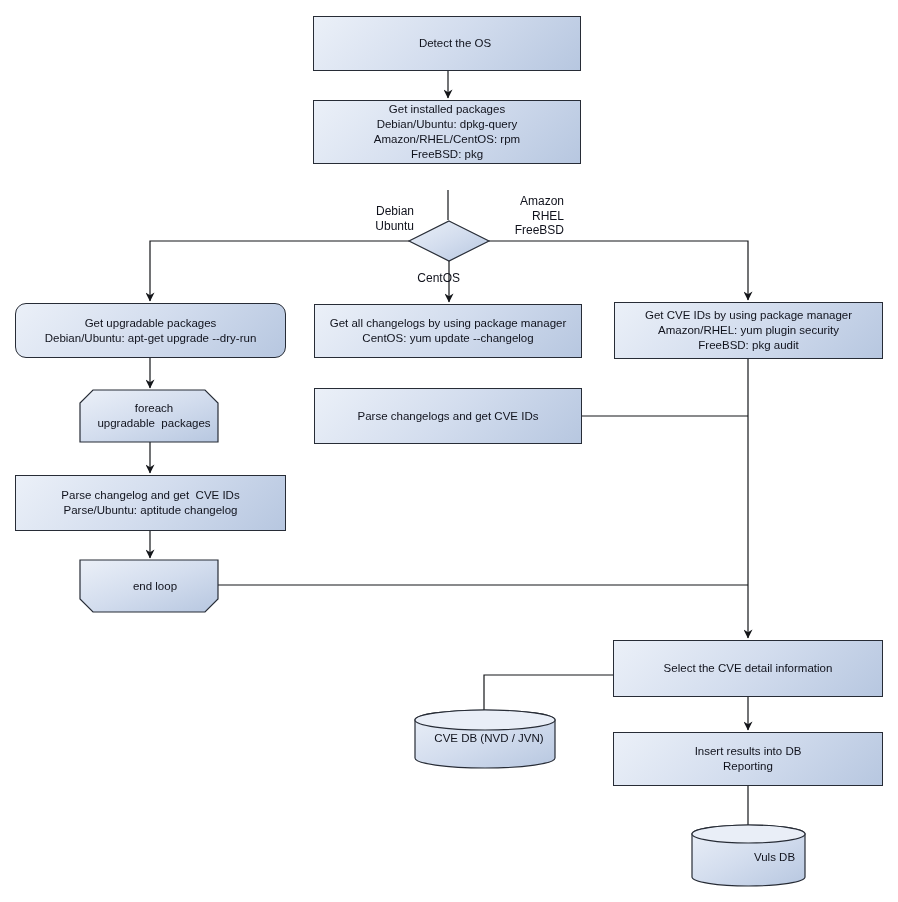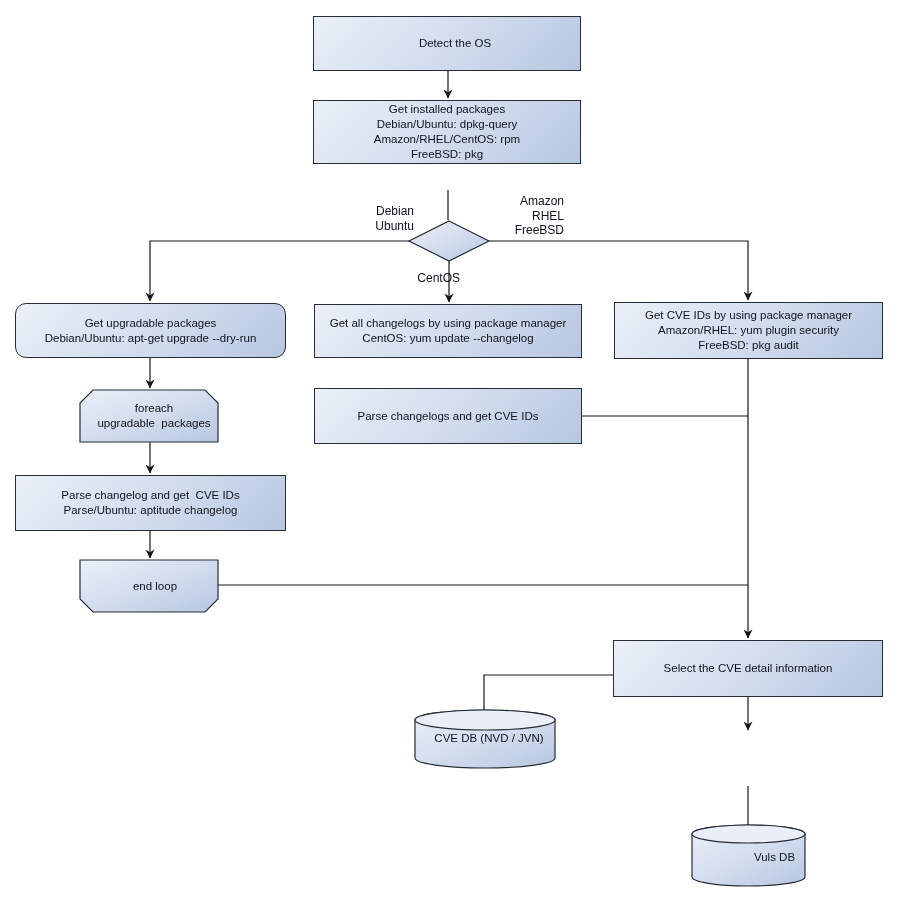--- a/index.html
+++ b/index.html
@@ -113,20 +113,22 @@
 CentOS: yum update --changelog</div>
 
   <div class="node" style="left:314px; top:388px; width:268px; height:56px;">Parse changelogs and get CVE IDs</div>
 
   <div class="node" style="left:614px; top:302px; width:269px; height:57px;">Get CVE IDs by using package manager
 Amazon/RHEL: yum plugin security
 FreeBSD: pkg audit</div>
 
   <div class="node" style="left:613px; top:640px; width:270px; height:57px;">Select the CVE detail information</div>
 
+  <div class="node" style="left:613px; top:732px; width:270px; height:54px;">Insert results into DB
+Reporting</div>
 
   <div class="overlay" style="left:80px; top:390px; width:132px; height:52px;margin-left:8px;">foreach
 upgradable  packages</div>
 
   <div class="overlay" style="left:80px; top:560px; width:150px; height:52px;">end loop</div>
 
   <div class="overlay" style="left:415px; top:712px; width:148px; height:52px;">CVE DB (NVD / JVN)</div>
 
   <div class="overlay" style="left:692px; top:832px; width:113px; height:50px;padding-left:26px;">Vuls DB</div>
 

